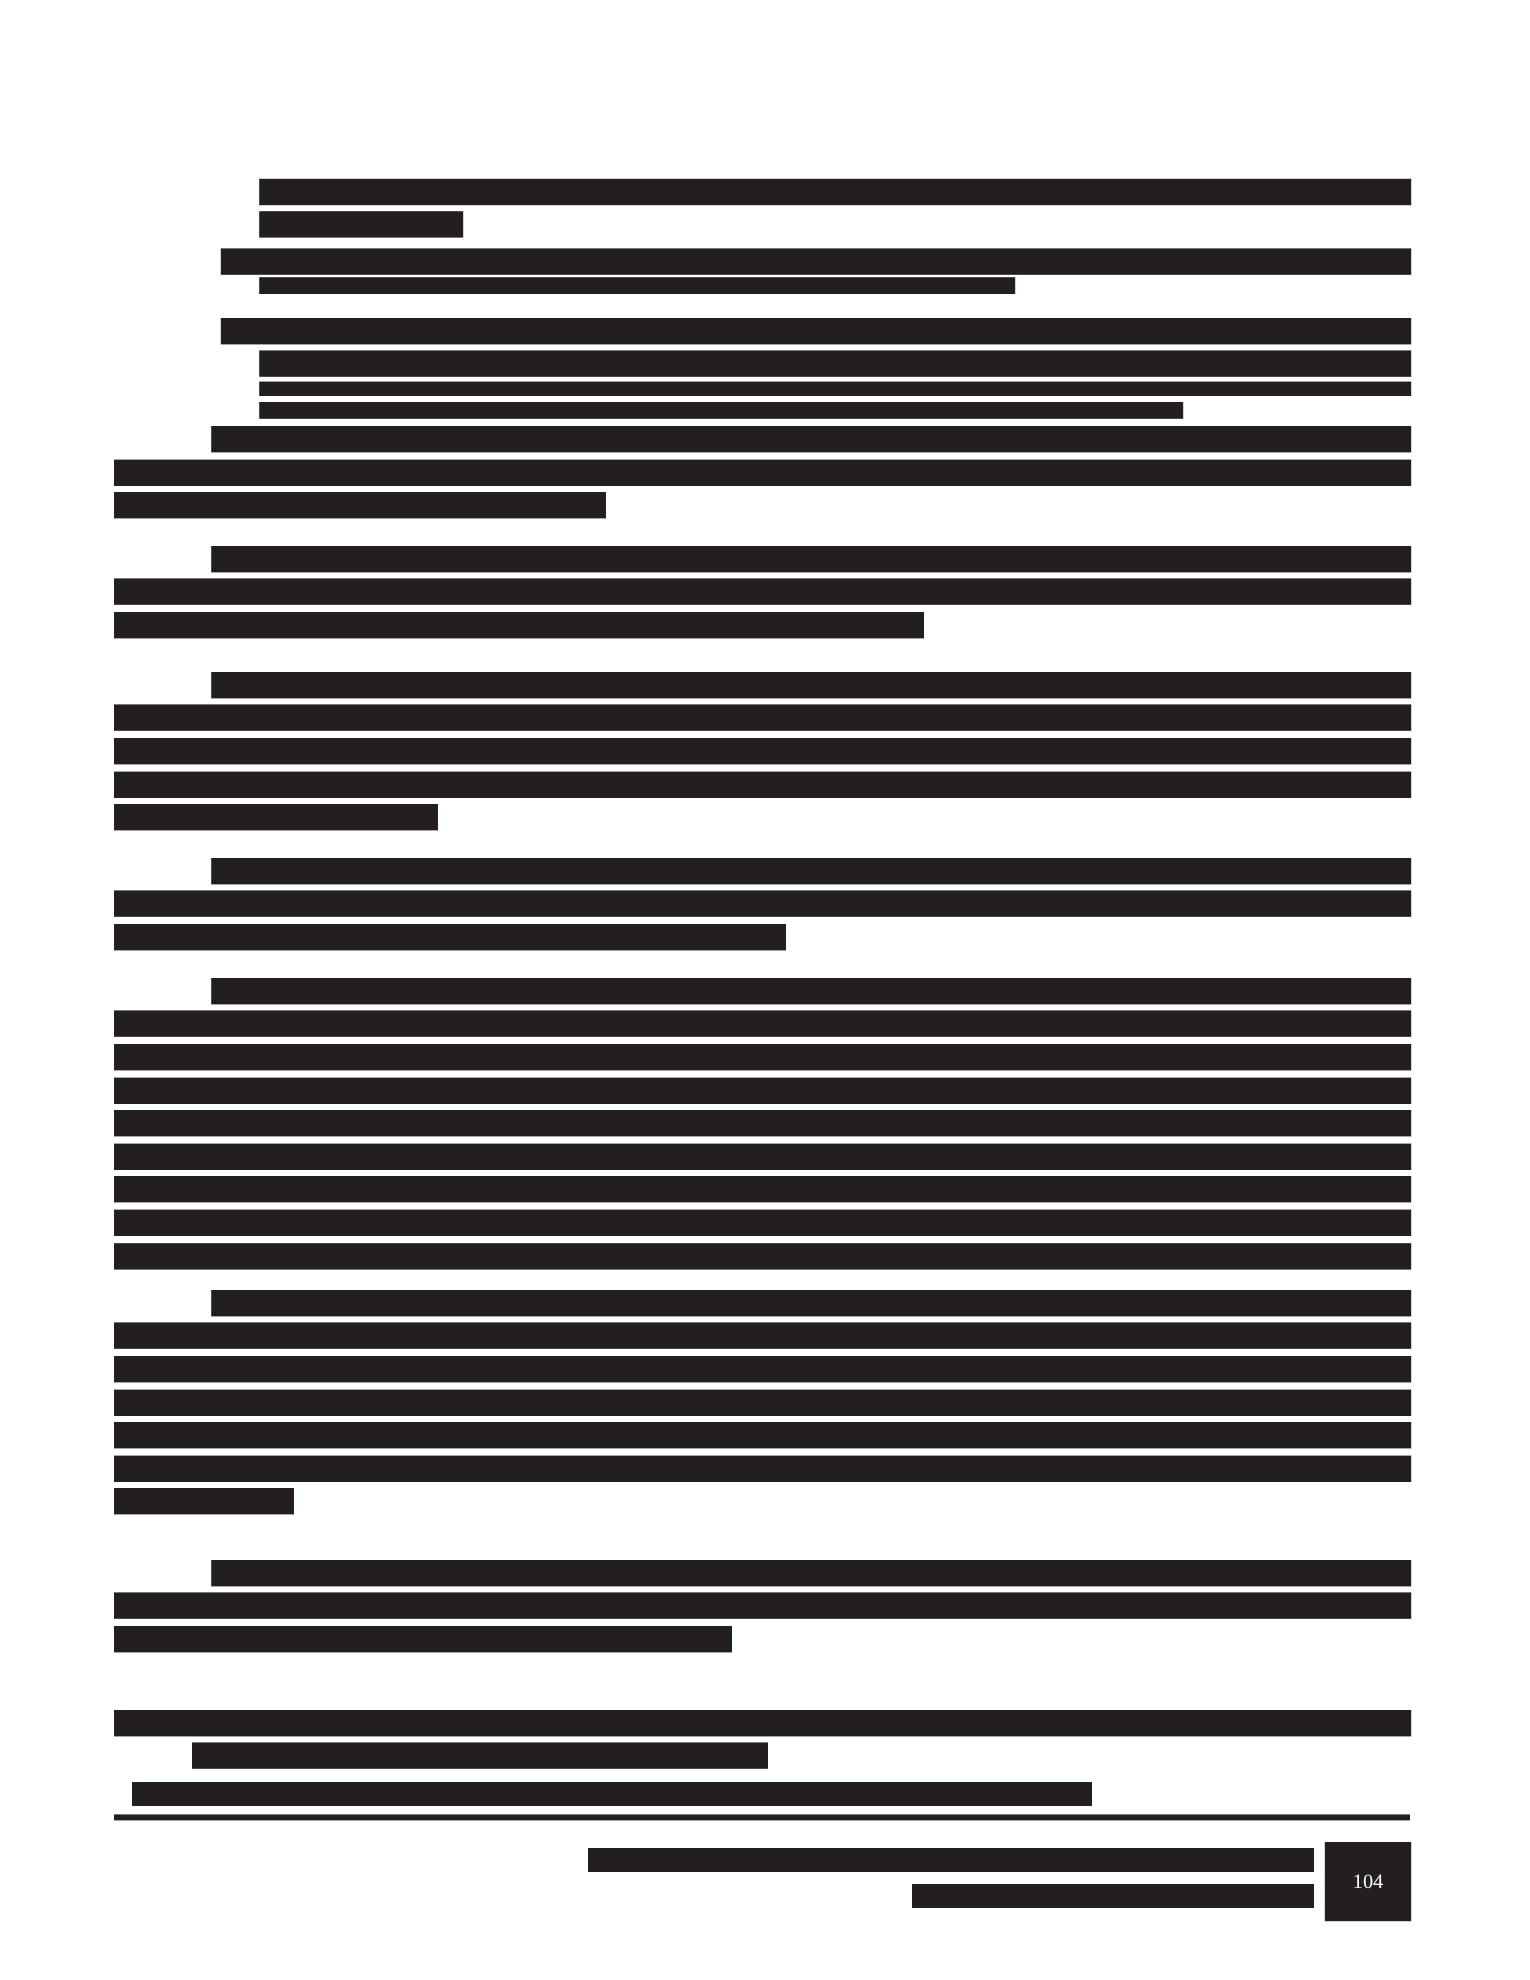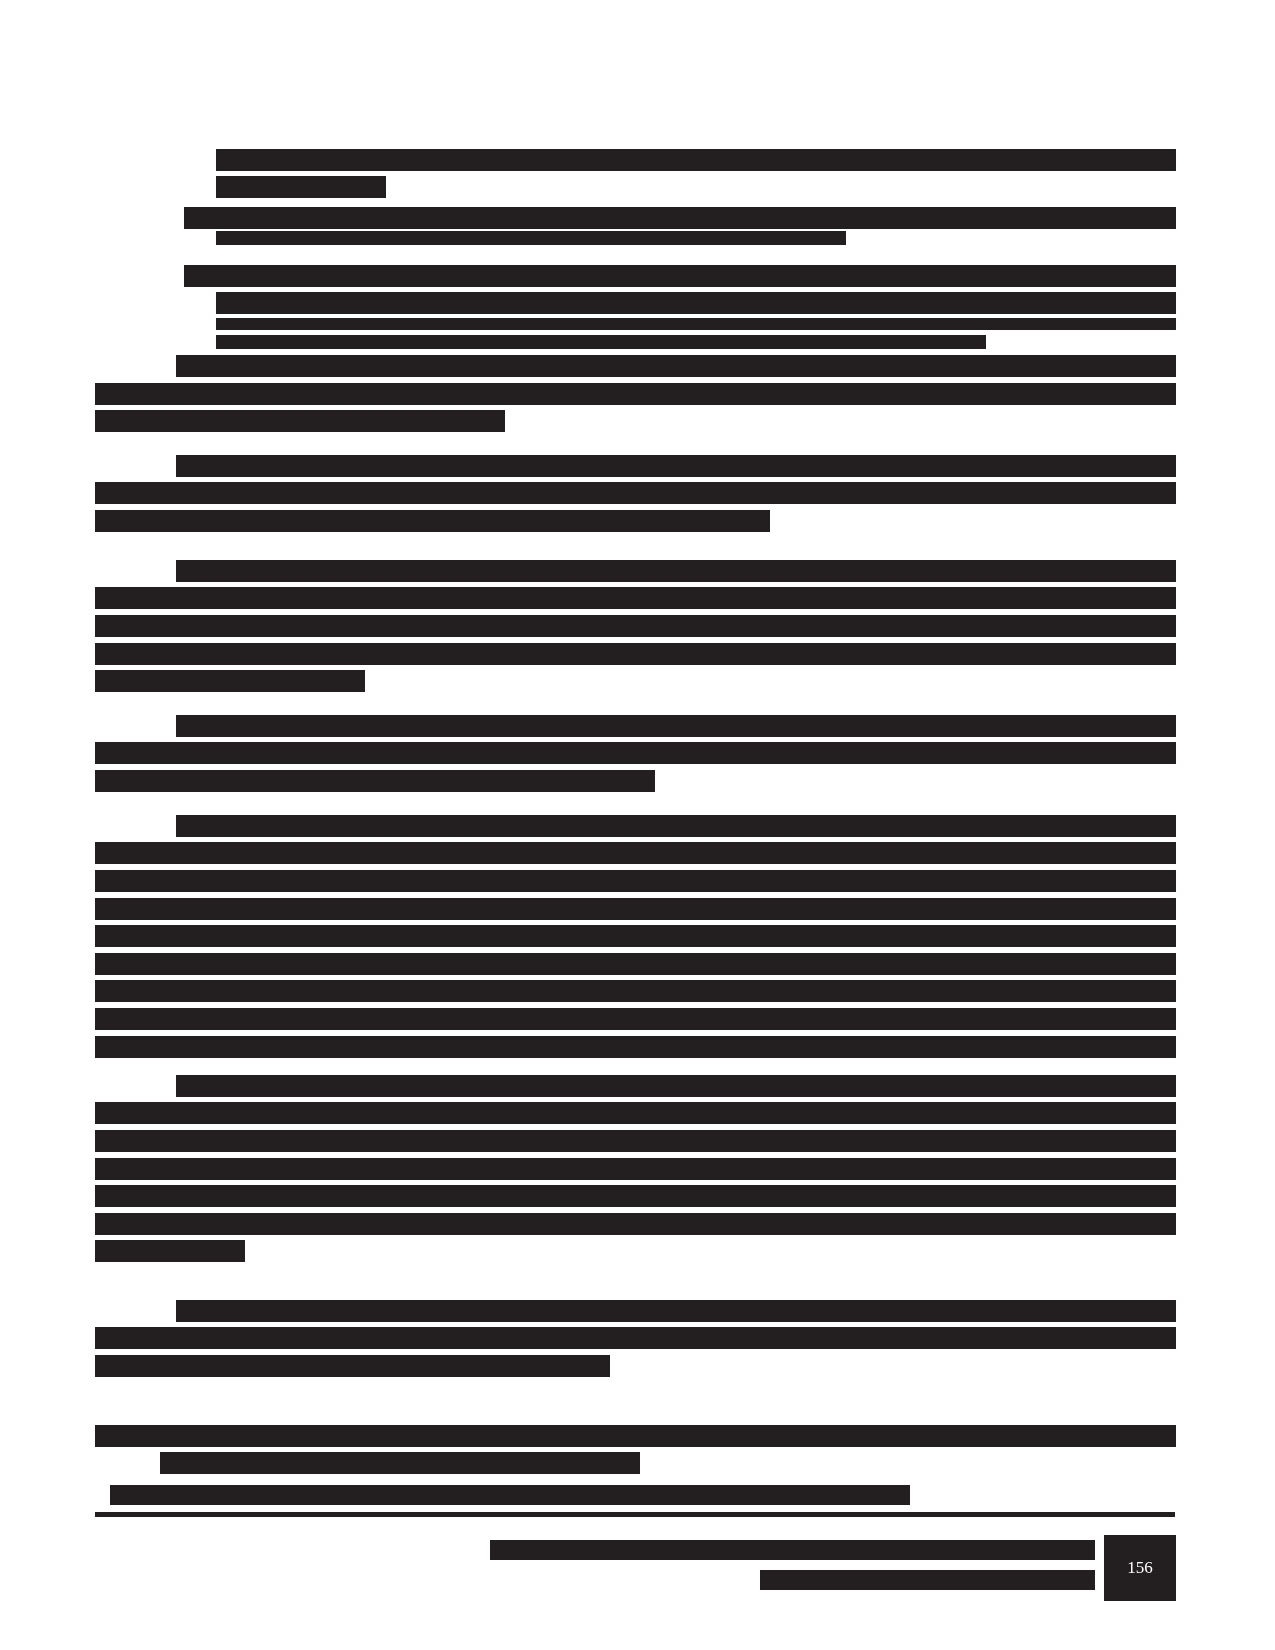--- a/index.html
+++ b/index.html
@@ -58,14 +58,14 @@
   <div id="footnotes">
       <div class="bar" style="left: 95px; top: 1425px; width: 1081px; height: 22px;"></div>
       <div class="bar" style="left: 160px; top: 1452px; width: 480px; height: 22px;"></div>
       <div class="bar" style="left: 110px; top: 1485px; width: 800px; height: 20px;"></div>
     </div>
   <div class="rule" style="top:1512px"></div>
   <div id="footer">
       <div class="bar" style="left: 490px; top: 1540px; width: 605px; height: 20px;"></div>
       <div class="bar" style="left: 760px; top: 1570px; width: 335px; height: 20px;"></div>
     </div>
-  <div class="pnum">156</div>
+  <div class="pnum">104</div>
 </div>
 
 </body></html>

